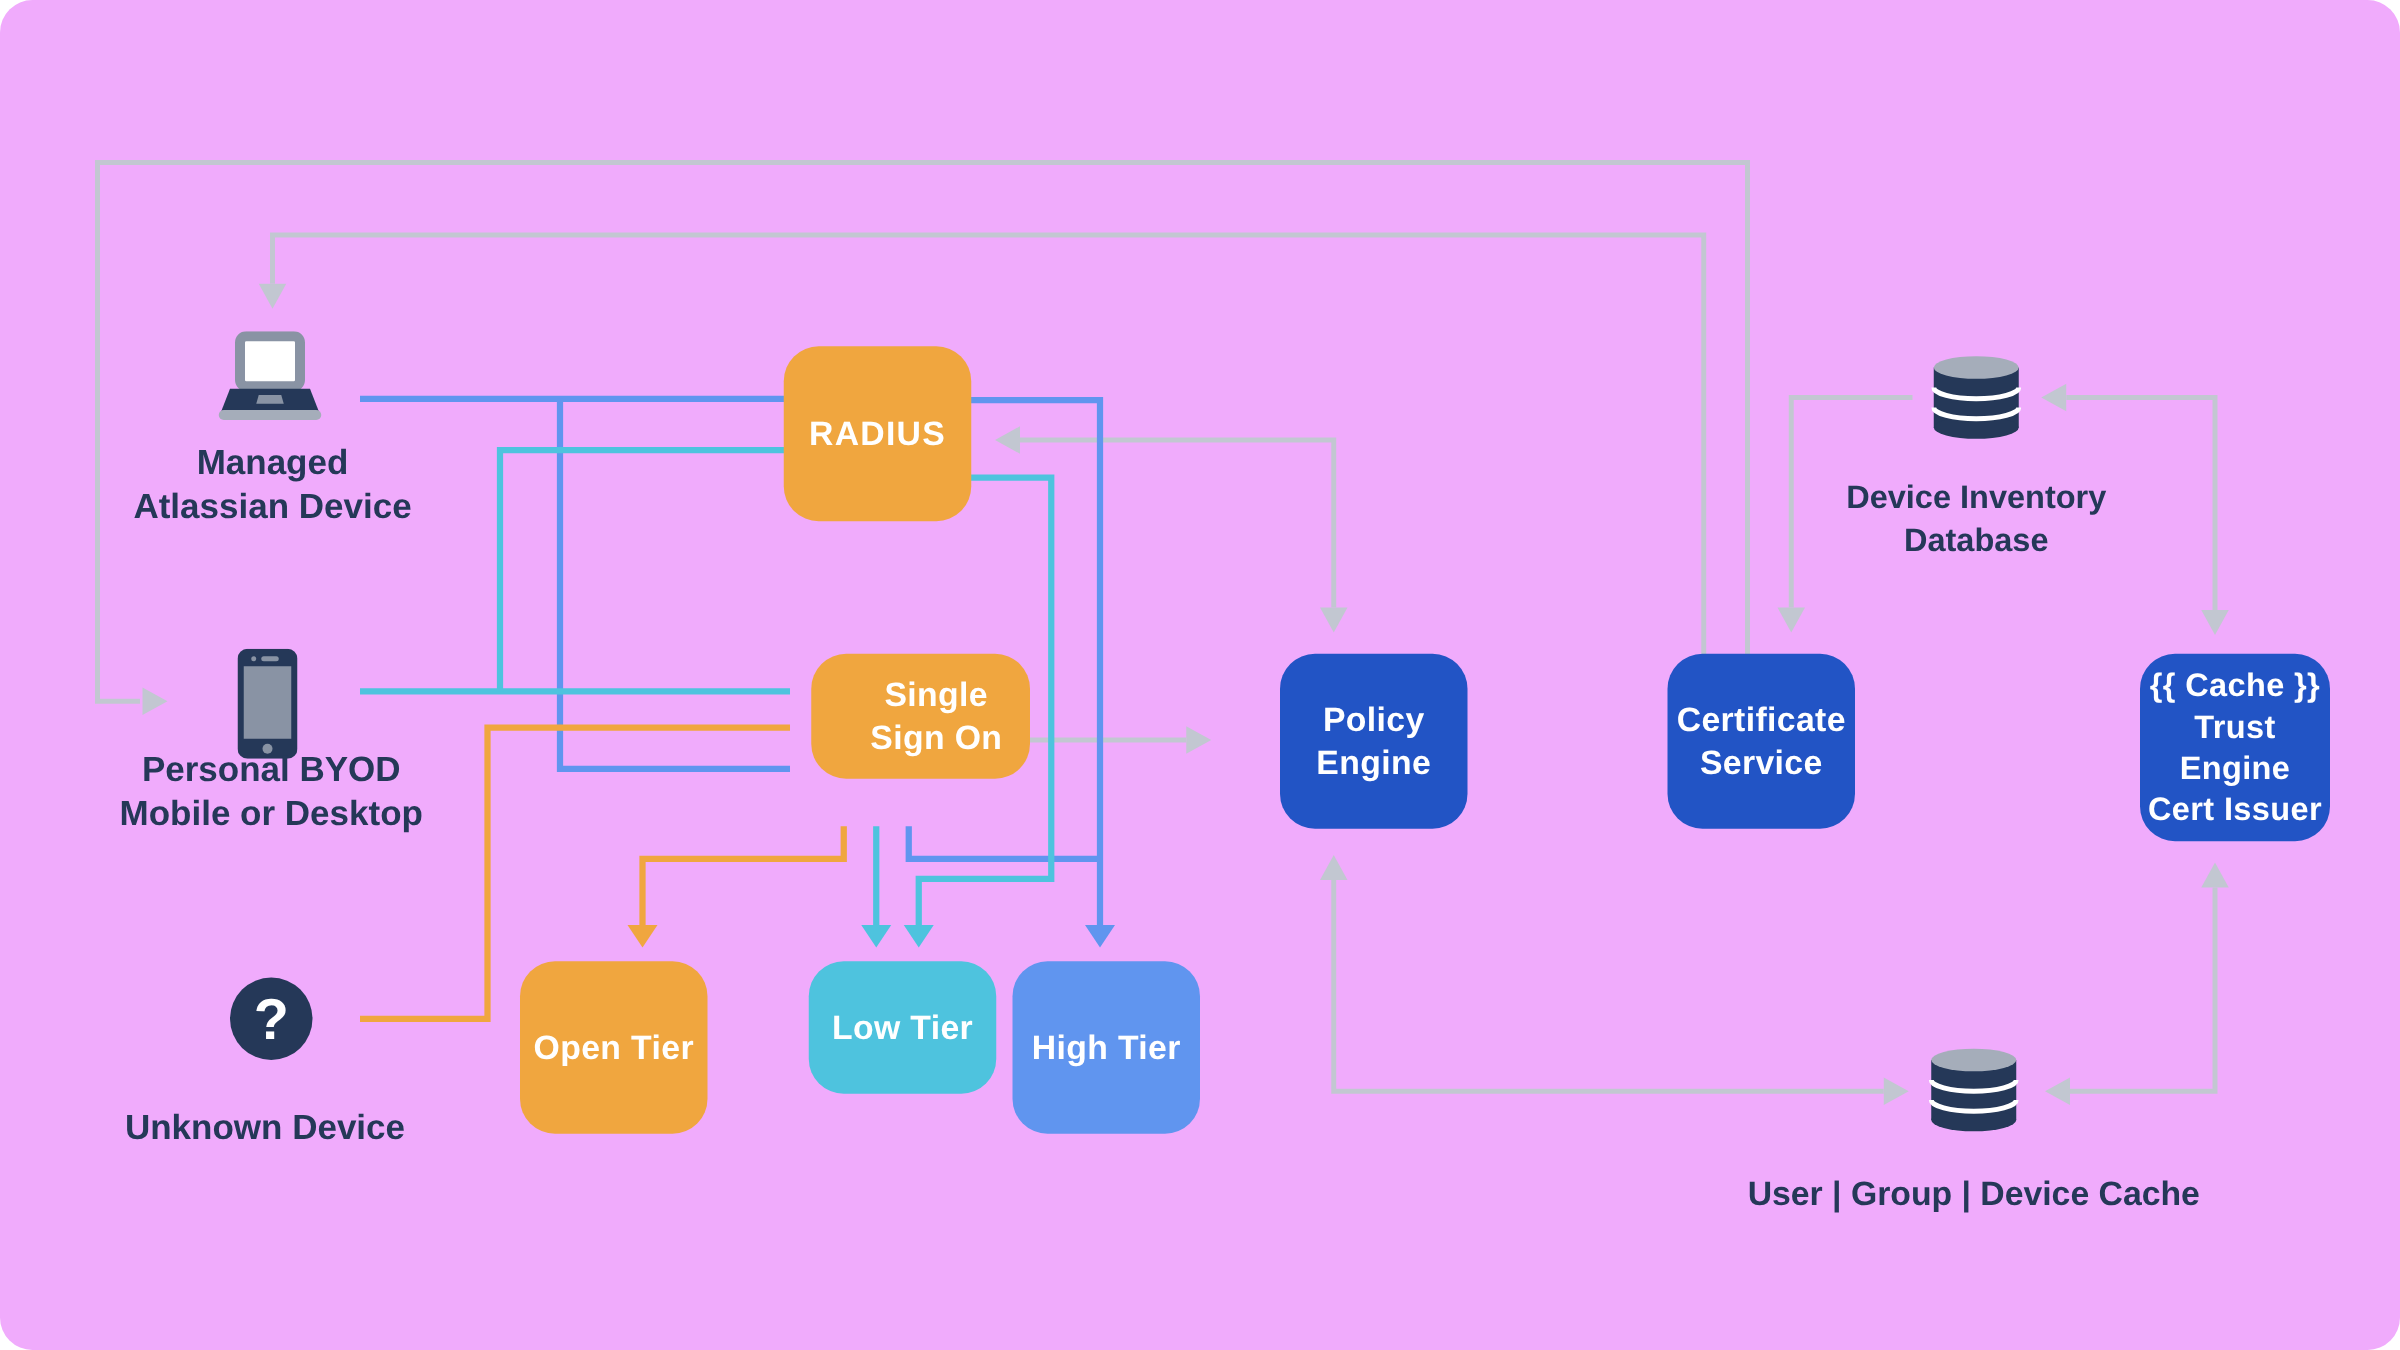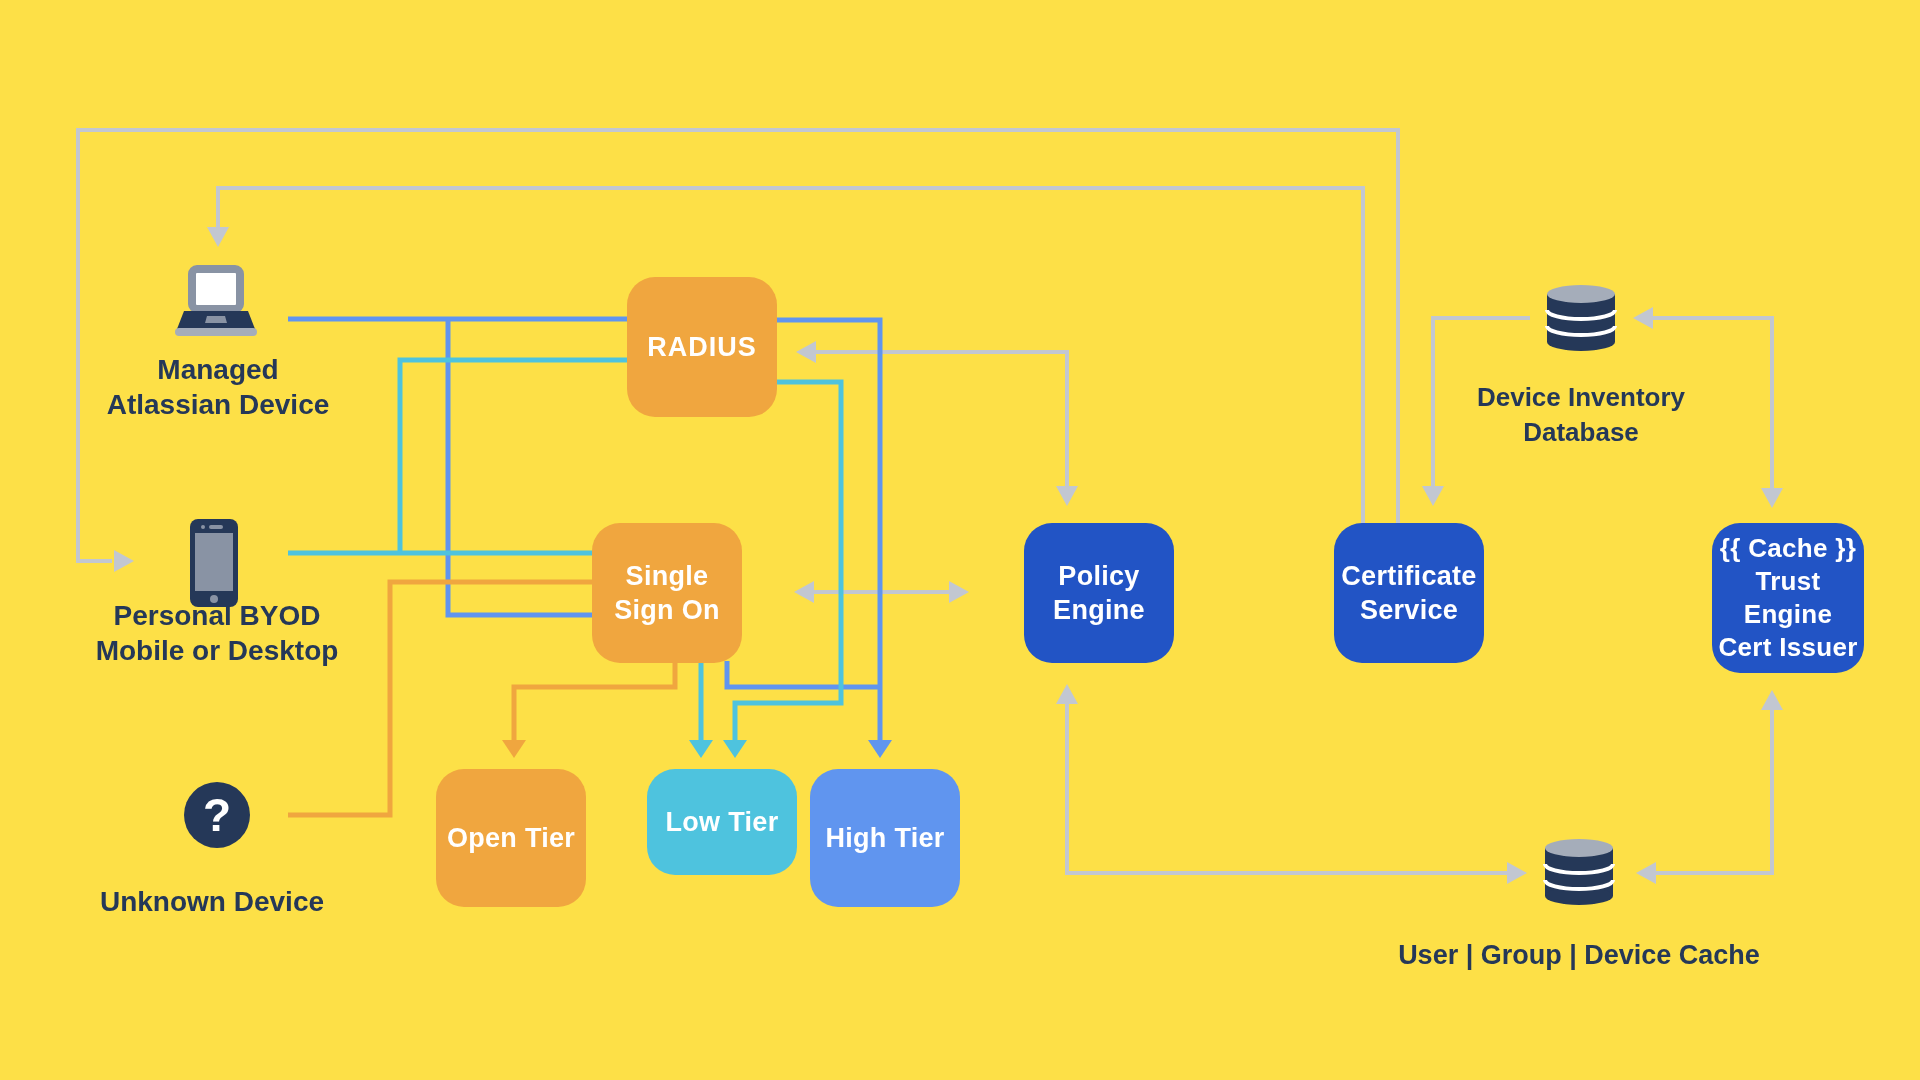--- a/index.html
+++ b/index.html
@@ -1,39 +1,39 @@
 <!DOCTYPE html>
 <html style="--orange: #F0A63F; --cyan: #4EC3DE; --blue: #6095EF; --darkblue: #2254C5; --navy: #253858; --gray: #C2C7D1; --slate-light: #A5ADBA; --slate-mid: #8993A4;"><head>
 <meta charset="utf-8">
 <style>
   html,body{margin:0;padding:0;background:#fff;}
-  .canvas{position:relative;width:1920px;height:1080px;background:#fde047;overflow:hidden;
-          font-family:"Liberation Sans",sans-serif;}
+  .canvas{position:relative;width:1920px;height:1080px;background:#f0abfc;overflow:hidden;
+          font-family:"Liberation Sans",sans-serif;border-radius:26px;}
   #wires{position:absolute;left:0;top:0;width:1920px;height:1080px;}
   .wire{fill:none;stroke-width:5;}
   .wire.gray{stroke:var(--gray);stroke-width:4;}
   .wire.blue{stroke:var(--blue);}
   .wire.cyan{stroke:var(--cyan);}
   .wire.orange{stroke:var(--orange);}
   .head.gray{fill:var(--gray);}
   .head.blue{fill:var(--blue);}
   .head.cyan{fill:var(--cyan);}
   .head.orange{fill:var(--orange);}
 
   .node{position:absolute;border-radius:28px;display:flex;flex-direction:column;
         align-items:center;justify-content:center;color:#fff;font-weight:bold;
         font-size:27px;line-height:34px;text-align:center;letter-spacing:.3px;}
   .node.orange{background:var(--orange);}
   .node.cyanbox{background:var(--cyan);}
   .node.bluebox{background:var(--blue);}
   .node.darkblue{background:var(--darkblue);}
 
   #n-radius{left:627px;top:277px;width:150px;height:140px;letter-spacing:1px;}
-  #n-sso{left:592px;top:523px;width:150px;height:140px;}
-  #n-open{left:436px;top:769px;width:150px;height:138px;}
+  #n-sso{left:649px;top:523px;width:150px;height:100px;padding-left:25px;}
+  #n-open{left:416px;top:769px;width:150px;height:138px;}
   #n-low{left:627px;top:769px;width:150px;height:106px;margin-left:20px;}
   #n-high{left:810px;top:769px;width:150px;height:138px;}
   #n-policy{left:992px;top:523px;width:150px;height:140px;margin-left:32px;}
   #n-cert{left:1334px;top:523px;width:150px;height:140px;}
   #n-trust{left:1712px;top:523px;width:152px;height:150px;font-size:26px;line-height:33px;}
 
   .dlabel{position:absolute;transform:translateX(-50%);text-align:center;
           color:var(--navy);font-weight:bold;font-size:28px;line-height:35px;white-space:nowrap;}
   .dlabel span{display:block;}
   #lbl-managed{left:218px;top:352px;}

